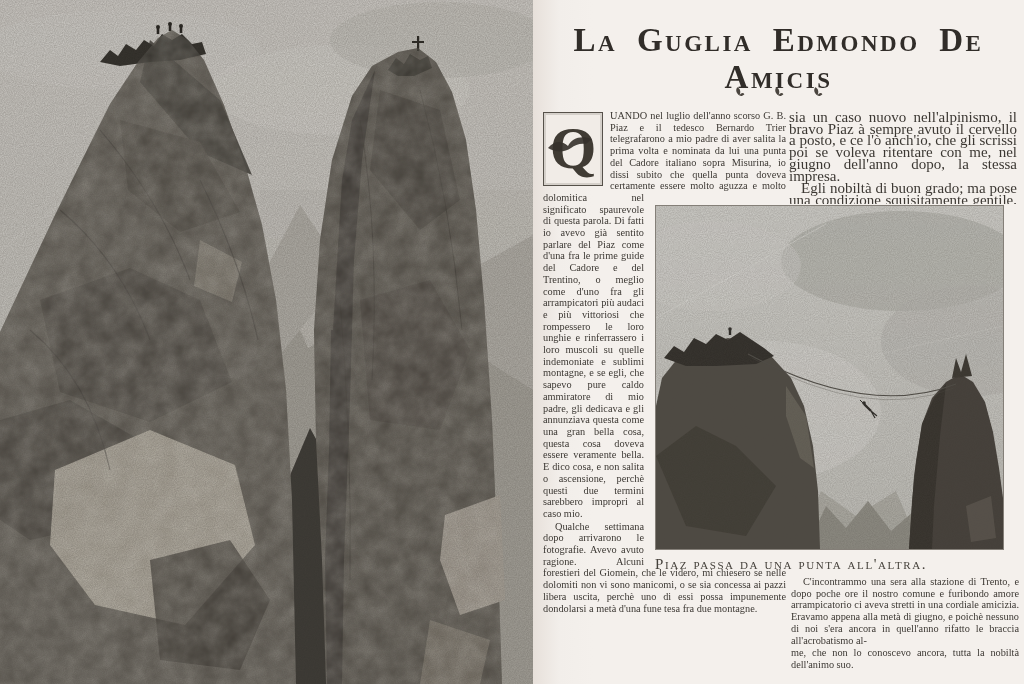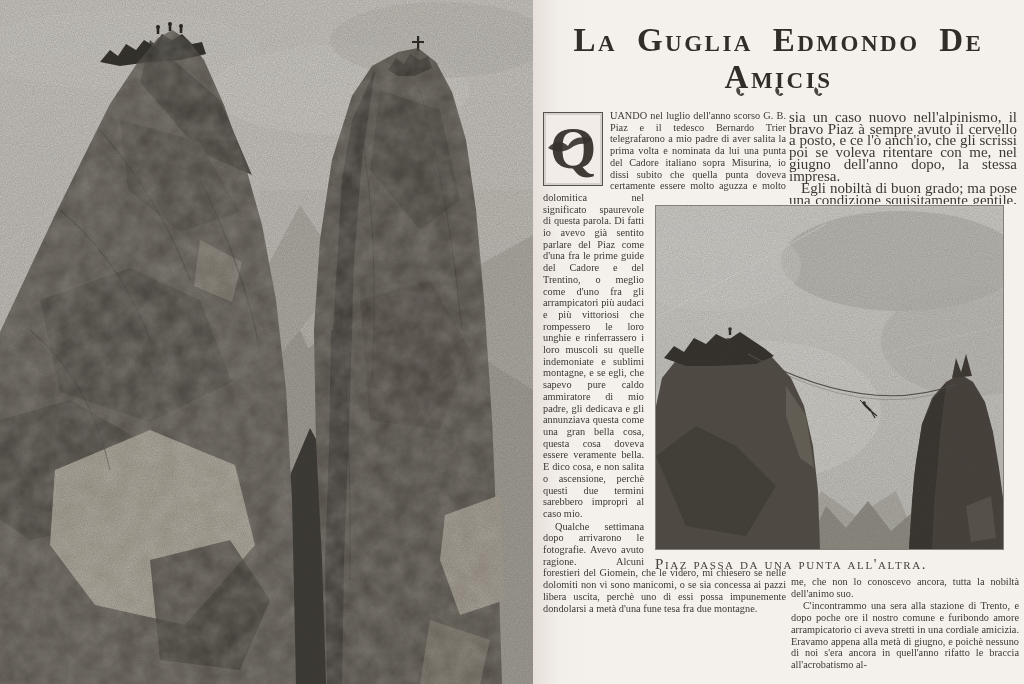--- a/index.html
+++ b/index.html
@@ -251,20 +251,20 @@
           <path d="M209 199 L204 194" stroke-width="1"></path>
         </g>
 
         <rect width="347" height="343" filter="url(#grain2)" opacity="0.5"></rect>
       </svg>
     </div>
 
     <div class="photo-caption">Piaz passa da una punta all'altra.</div>
 
     <div class="col-right-bottom col-right">
-      <p>me, che non lo conoscevo ancora, tutta la nobiltà dell'animo suo.</p>
       <p>
           <span class="indent">C'incontrammo una sera alla stazione di Trento, e dopo poche ore il nostro comune e furibondo amore arrampicatorio ci aveva stretti in una cordiale amicizia. Eravamo appena alla metà di giugno, e poichè nessuno di noi s'era ancora in quell'anno rifatto le braccia all'acrobatismo al-</span>
         </p>
+      <p>me, che non lo conoscevo ancora, tutta la nobiltà dell'animo suo.</p>
     </div>
 
   </div>
 </div>
 
 </body></html>

